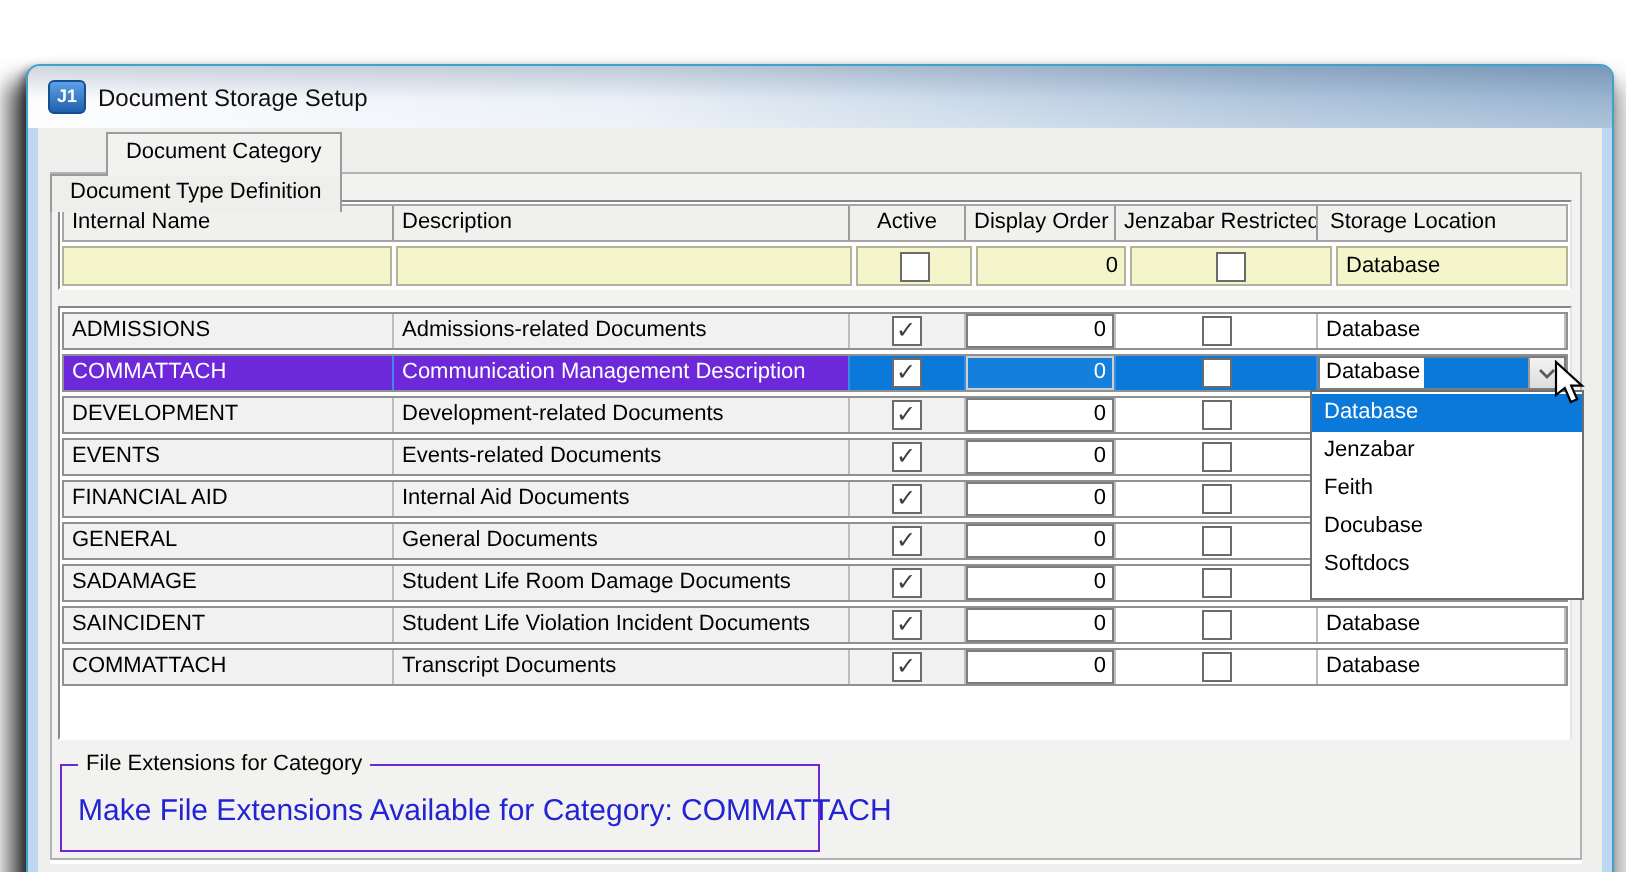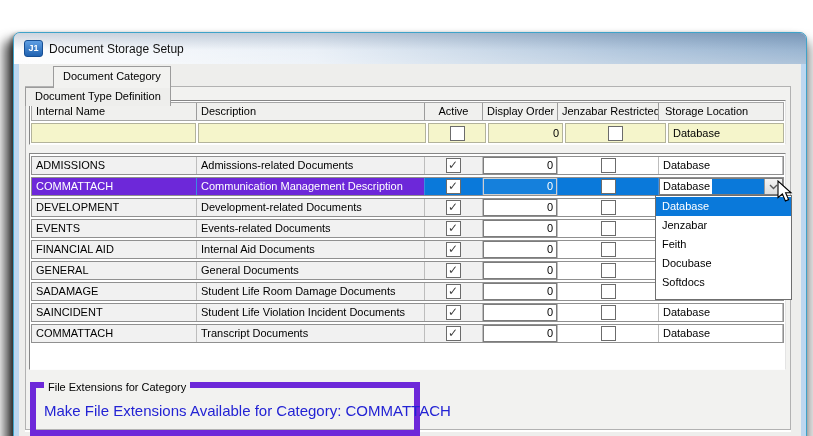--- a/index.html
+++ b/index.html
@@ -66,21 +66,21 @@
   .combo-sel{flex:1;background:#0a79da;}
   .combo-btn{width:17px;background:linear-gradient(to bottom,#f4f4f4,#dcdcdc);border-left:1px solid #9a9a9a;
              display:flex;align-items:center;justify-content:center;}
   .combo-btn svg{display:block;}
   
   .dropdown{position:absolute;left:629px;top:108px;width:137px;height:105px;background:#fff;
             border:1px solid #6f6f6f;z-index:50;box-sizing:border-box;padding-top:1px;}
   .ditem{height:19px;font-size:11px;line-height:19px;padding-left:6px;color:#000;}
   .ditem.sel{background:#0a79da;color:#fff;}
   
-  .groupbox{position:absolute;left:4px;top:295px;width:378px;height:42px;border:6px solid #6d28d9;}
+  .groupbox{position:absolute;left:4px;top:295px;width:378px;height:42px;border:1px solid #6d28d9;}
   .grouplabel{position:absolute;left:8px;top:-7px;background:#f2f2f0;padding:0 4px;font-size:11px;color:#000;}
   .grouplink{position:absolute;left:8px;top:14px;font-size:15px;color:#2323d4;cursor:pointer;white-space:nowrap;}
   .cursor{position:absolute;left:751px;top:93px;z-index:60;}
 </style>
 </head>
 <body>
 
 <div class="stage">
   <div class="window">
 

